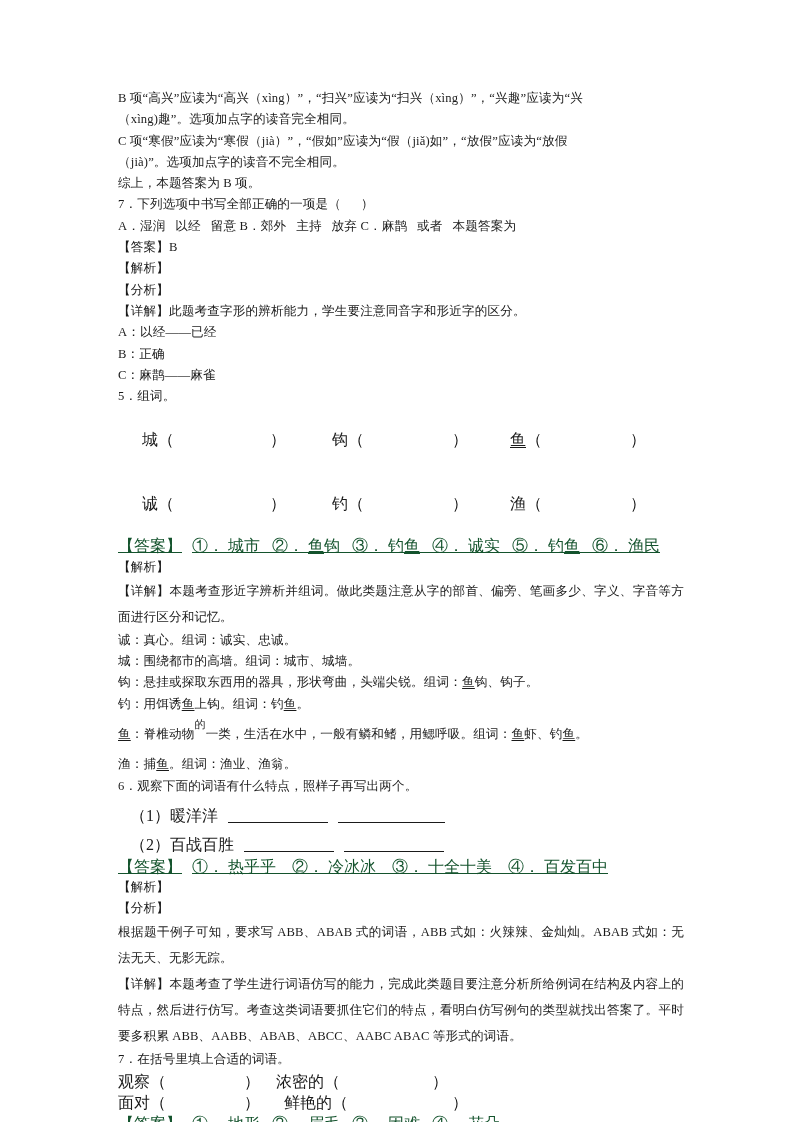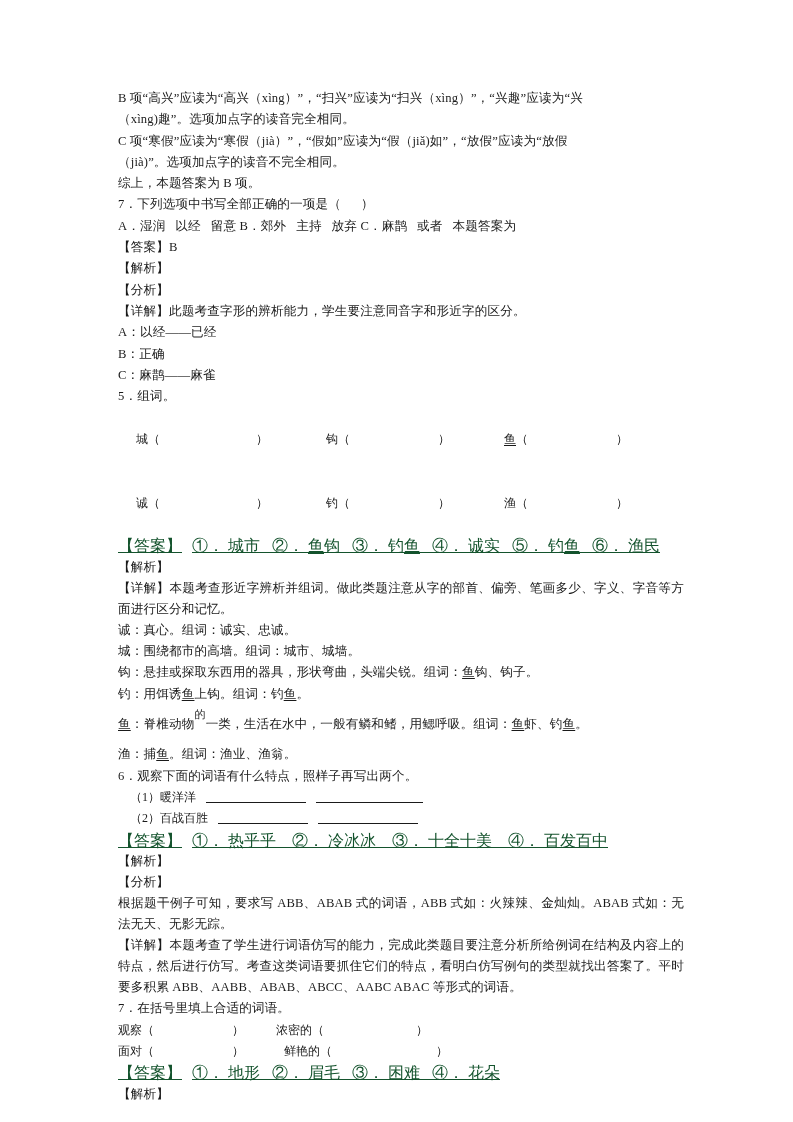--- a/index.html
+++ b/index.html
@@ -28,39 +28,39 @@
   
   .line {
     font-size: 12.6px;
     line-height: 21.3px;
     color: #1a1a1a;
     white-space: pre-wrap;
     letter-spacing: 0.15px;
   }
   .para {
     font-size: 12.6px;
-    line-height: 21px;
+    line-height: 26px;
     color: #1a1a1a;
     text-align: justify;
     text-justify: inter-ideograph;
     letter-spacing: 0.15px;
   }
-  .sub { padding-left: 12px; }
+  .sub { padding-left: 12px; margin-top: 8px; }
 
   .u { text-decoration: underline; text-underline-offset: 1.5px; }
 
   .sup-de {
     font-size: 11px;
     vertical-align: 10px;
     line-height: 0;
   }
 
   
   .grid-row {
-    font-size: 12px;
+    font-size: 16px;
     line-height: 21.3px;
     color: #1a1a1a;
     display: block;
     white-space: pre;
   }
   .cellwrap { display: inline-block; }
 
   
   .ans-row {
     font-size: 16px;

